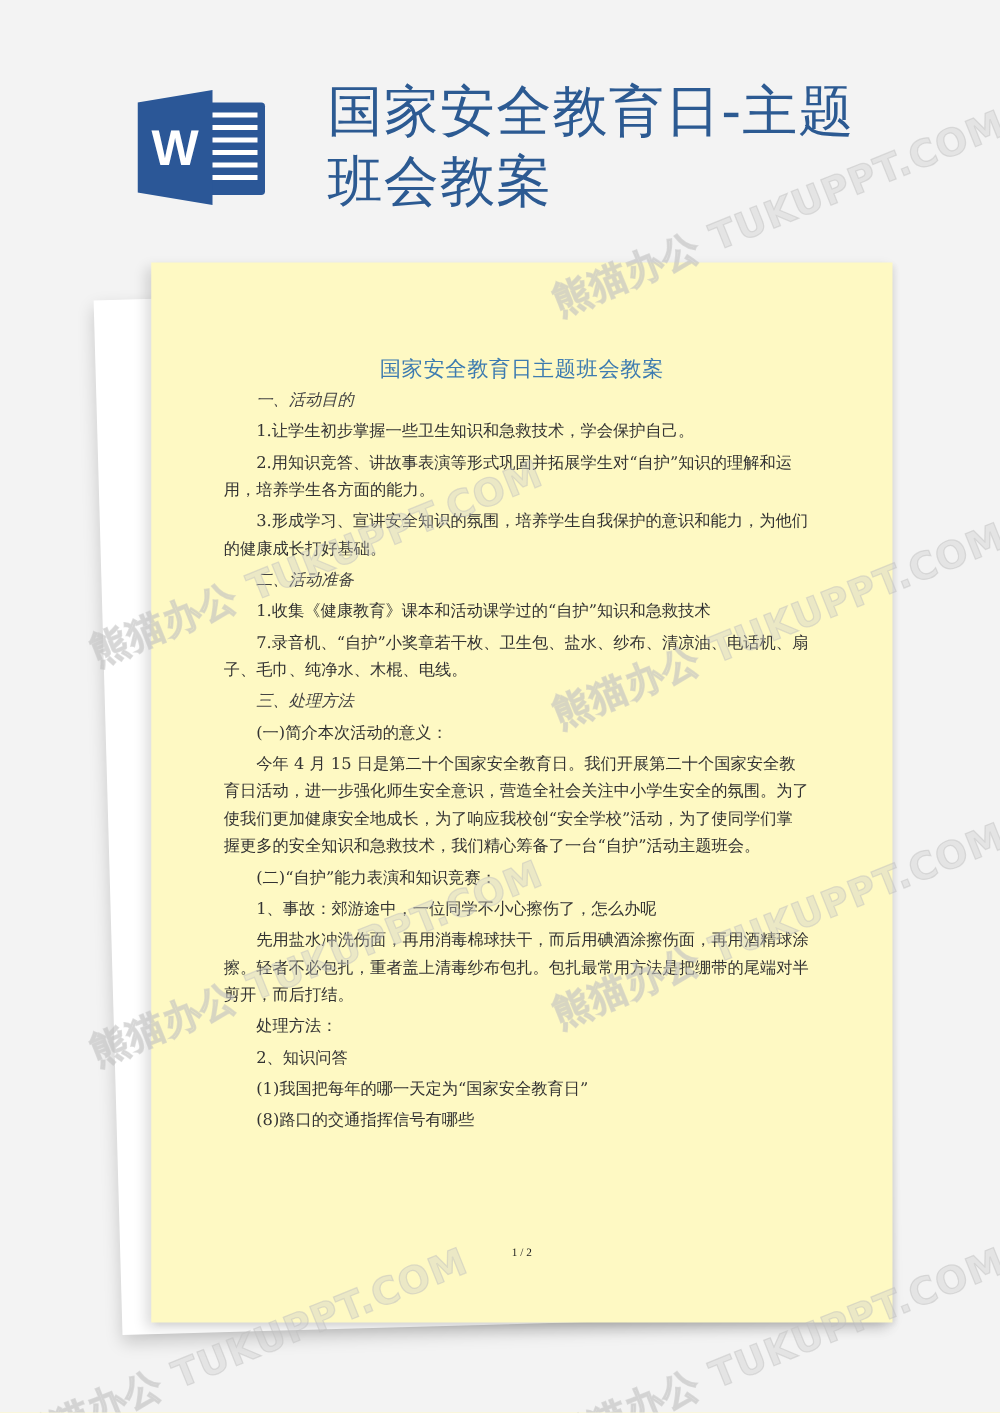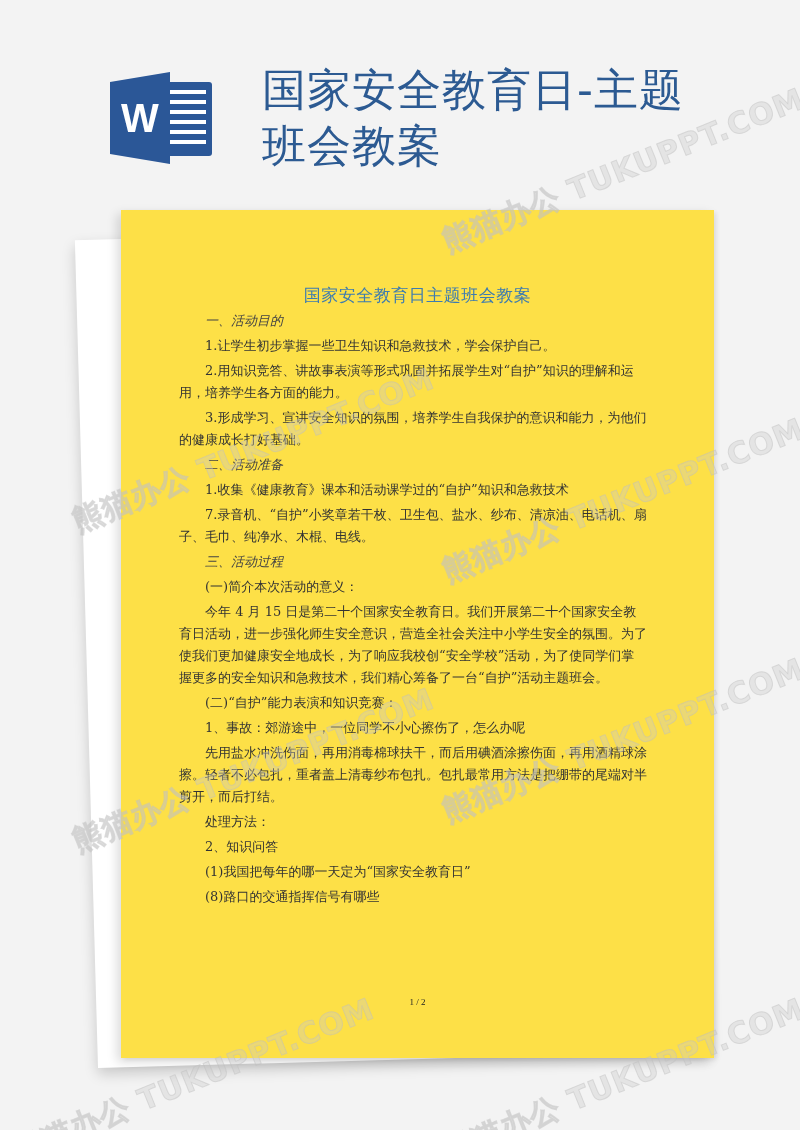--- a/index.html
+++ b/index.html
@@ -18,21 +18,21 @@
     }
     .page-back {
       position: absolute; left: 98px; top: 240px; width: 612px; height: 828px;
       background: #ffffff;
       transform: rotate(-1.6deg);
       transform-origin: 0 100%;
       box-shadow: 0 6px 14px rgba(0,0,0,0.18);
     }
     .page-front {
       position: absolute; left: 121px; top: 210px; width: 593px; height: 848px;
-      background: #fde047;
+      background: #fef9c3;
       box-shadow: -4px 4px 10px rgba(0,0,0,0.14), 3px 2px 4px rgba(0,0,0,0.06);
     }
     .doc-title {
       position: absolute; left: 0; top: 74px; width: 593px; text-align: center;
       font-size: 17px; color: #3d7bb0; letter-spacing: 0.5px;
     }
     .doc-body {
       position: absolute; left: 58px; top: 100px; width: 468px;
       font-family: "DejaVu Serif", "Liberation Serif", serif;
       font-size: 13px; color: #333333; line-height: 22px;
@@ -75,21 +75,21 @@
 <div class="page-front">
   <div class="doc-title">国家安全教育日主题班会教案</div>
   <div class="doc-body">
     <p class="heading">一、活动目的</p>
     <p>1.让学生初步掌握一些卫生知识和急救技术，学会保护自己。</p>
     <p>2.用知识竞答、讲故事表演等形式巩固并拓展学生对“自护”知识的理解和运用，培养学生各方面的能力。</p>
     <p>3.形成学习、宣讲安全知识的氛围，培养学生自我保护的意识和能力，为他们的健康成长打好基础。</p>
     <p class="heading">二、活动准备</p>
     <p>1.收集《健康教育》课本和活动课学过的“自护”知识和急救技术</p>
     <p>7.录音机、“自护”小奖章若干枚、卫生包、盐水、纱布、清凉油、电话机、扇子、毛巾、纯净水、木棍、电线。</p>
-    <p class="heading">三、活动过程</p>
+    <p class="heading">三、处理方法</p>
     <p>(一)简介本次活动的意义：</p>
     <p>今年 4 月 15 日是第二十个国家安全教育日。我们开展第二十个国家安全教育日活动，进一步强化师生安全意识，营造全社会关注中小学生安全的氛围。为了使我们更加健康安全地成长，为了响应我校创“安全学校”活动，为了使同学们掌握更多的安全知识和急救技术，我们精心筹备了一台“自护”活动主题班会。</p>
     <p>(二)“自护”能力表演和知识竞赛：</p>
     <p>1、事故：郊游途中，一位同学不小心擦伤了，怎么办呢</p>
     <p>先用盐水冲洗伤面，再用消毒棉球扶干，而后用碘酒涂擦伤面，再用酒精球涂擦。轻者不必包扎，重者盖上清毒纱布包扎。包扎最常用方法是把绷带的尾端对半剪开，而后打结。</p>
     <p>处理方法：</p>
     <p>2、知识问答</p>
     <p>(1)我国把每年的哪一天定为“国家安全教育日”</p>
     <p>(8)路口的交通指挥信号有哪些</p>
   </div>

